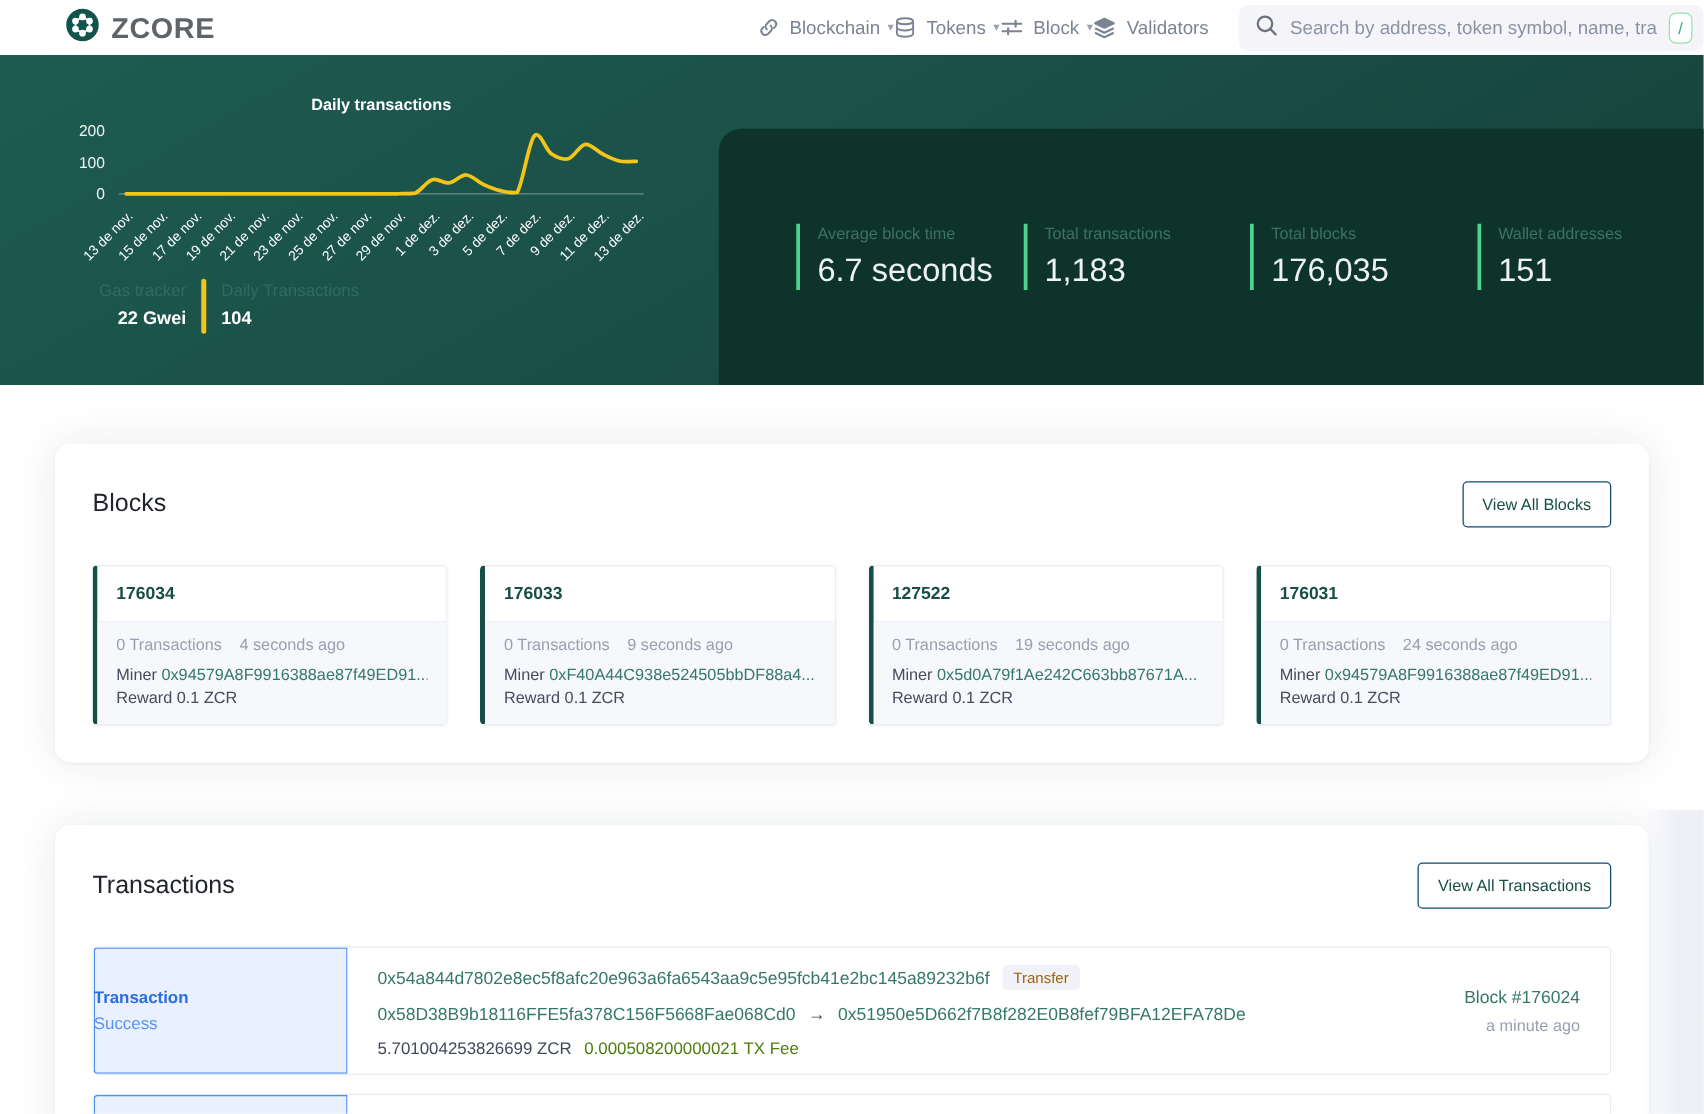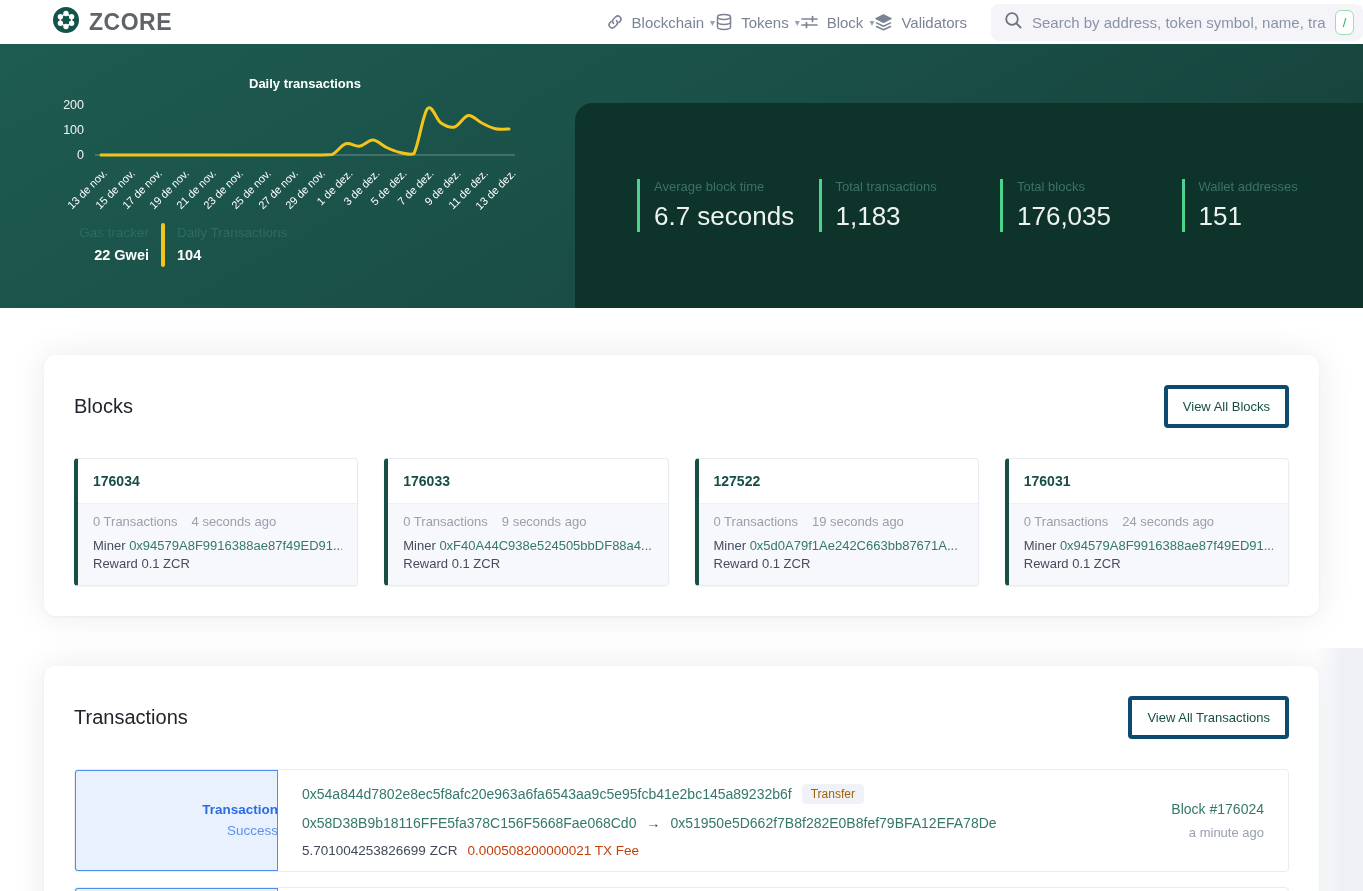--- a/index.html
+++ b/index.html
@@ -47,48 +47,48 @@
   .stat-label { color:#3d7264; font-size:13px; margin-bottom:7px; }
   .stat-value { color:#eef2f1; font-size:26px; }
 
   
   .main { padding:47px 44px 0 44px; }
   .card { background:#fff; border-radius:12px; box-shadow:0 1px 3px rgba(25,35,55,.05), 0 0 35px rgba(25,35,55,.09);
           padding:30px; }
   .card + .card { margin-top:50px; }
   .card-head { display:flex; align-items:center; justify-content:space-between; margin-bottom:30px; }
   .card-head h2 { font-size:20px; font-weight:500; color:#21252b; }
-  .view-all { background:#fff; border:4px solid #0c4a6e; color:#174e46; font-size:13px;
+  .view-all { background:#fff; border:1px solid #0c4a6e; color:#174e46; font-size:13px;
               padding:10px 15px; border-radius:4px; cursor:pointer; font-family:"Liberation Sans",sans-serif; }
 
   
   .blocks-grid { display:grid; grid-template-columns:repeat(4,1fr); gap:26px; }
   .block-card { border:1px solid #e8ebf2; border-left:4px solid #174e46; border-radius:4px; overflow:hidden;
                 box-shadow:0 1px 2px rgba(25,35,55,.05); }
   .block-top { padding:13px 15px; }
   .block-number { font-size:14px; font-weight:bold; color:#174e46; text-decoration:none; cursor:pointer; }
   .block-bottom { background:#f7f8fb; border-top:1px solid #eef0f5; padding:10px 15px 11px; font-size:13px; }
   .block-meta { color:#98a0af; display:flex; gap:14px; margin-bottom:8px; }
   .block-line { color:#444c5e; line-height:1.42; white-space:nowrap; overflow:hidden; }
   .addr-link { color:#35786a; cursor:pointer; }
 
   
   .tx-row { border:1px solid #e8ebf2; border-radius:4px; display:flex; align-items:stretch;
             min-height:103px; margin-bottom:15px; background:#fff; }
   .tx-tile { flex:0 0 203px; background:#e9f1fe; box-shadow:inset 0 0 0 1px #4e8ef0; border-radius:3px 0 0 3px;
-             display:flex; flex-direction:column; align-items:flex-end; justify-content:center; gap:6px; }
+             display:flex; flex-direction:column; align-items:flex-start; justify-content:center; gap:6px; }
   .tx-type { color:#2a6de5; font-weight:bold; font-size:13.5px; }
   .tx-status { color:#5b92ef; font-size:13.5px; }
   .tx-main { flex:1; padding:14px 24px 13px; display:flex; flex-direction:column; justify-content:space-between; min-width:0; }
   .tx-line { display:flex; align-items:center; gap:10px; font-size:14px; white-space:nowrap; }
   .tx-hash { color:#35786a; cursor:pointer; }
   .badge { background:#f1f2f7; color:#a16207; font-size:12px; padding:3px 9px; border-radius:4px; }
   .tx-arrow { color:#40485a; }
   .tx-value { color:#40485a; font-size:13.5px; }
-  .tx-fee { color:#c2410c; font-size:13.5px; }
+  .tx-fee { color:#4d7c0f; font-size:13.5px; }
   .tx-right { padding:14px 24px; display:flex; flex-direction:column; align-items:flex-end;
               justify-content:center; gap:8px; white-space:nowrap; }
   .tx-block { color:#35786a; font-size:14px; cursor:pointer;text-align:right; }
   .tx-age { color:#98a0af; font-size:13px; }
 
   .right-gutter { position:absolute; right:0; top:648px; width:48px; height:243px;
                   background:linear-gradient(90deg, rgba(238,240,245,0), #eef0f6 55%); }
 </style>
 </head>
 <body>

